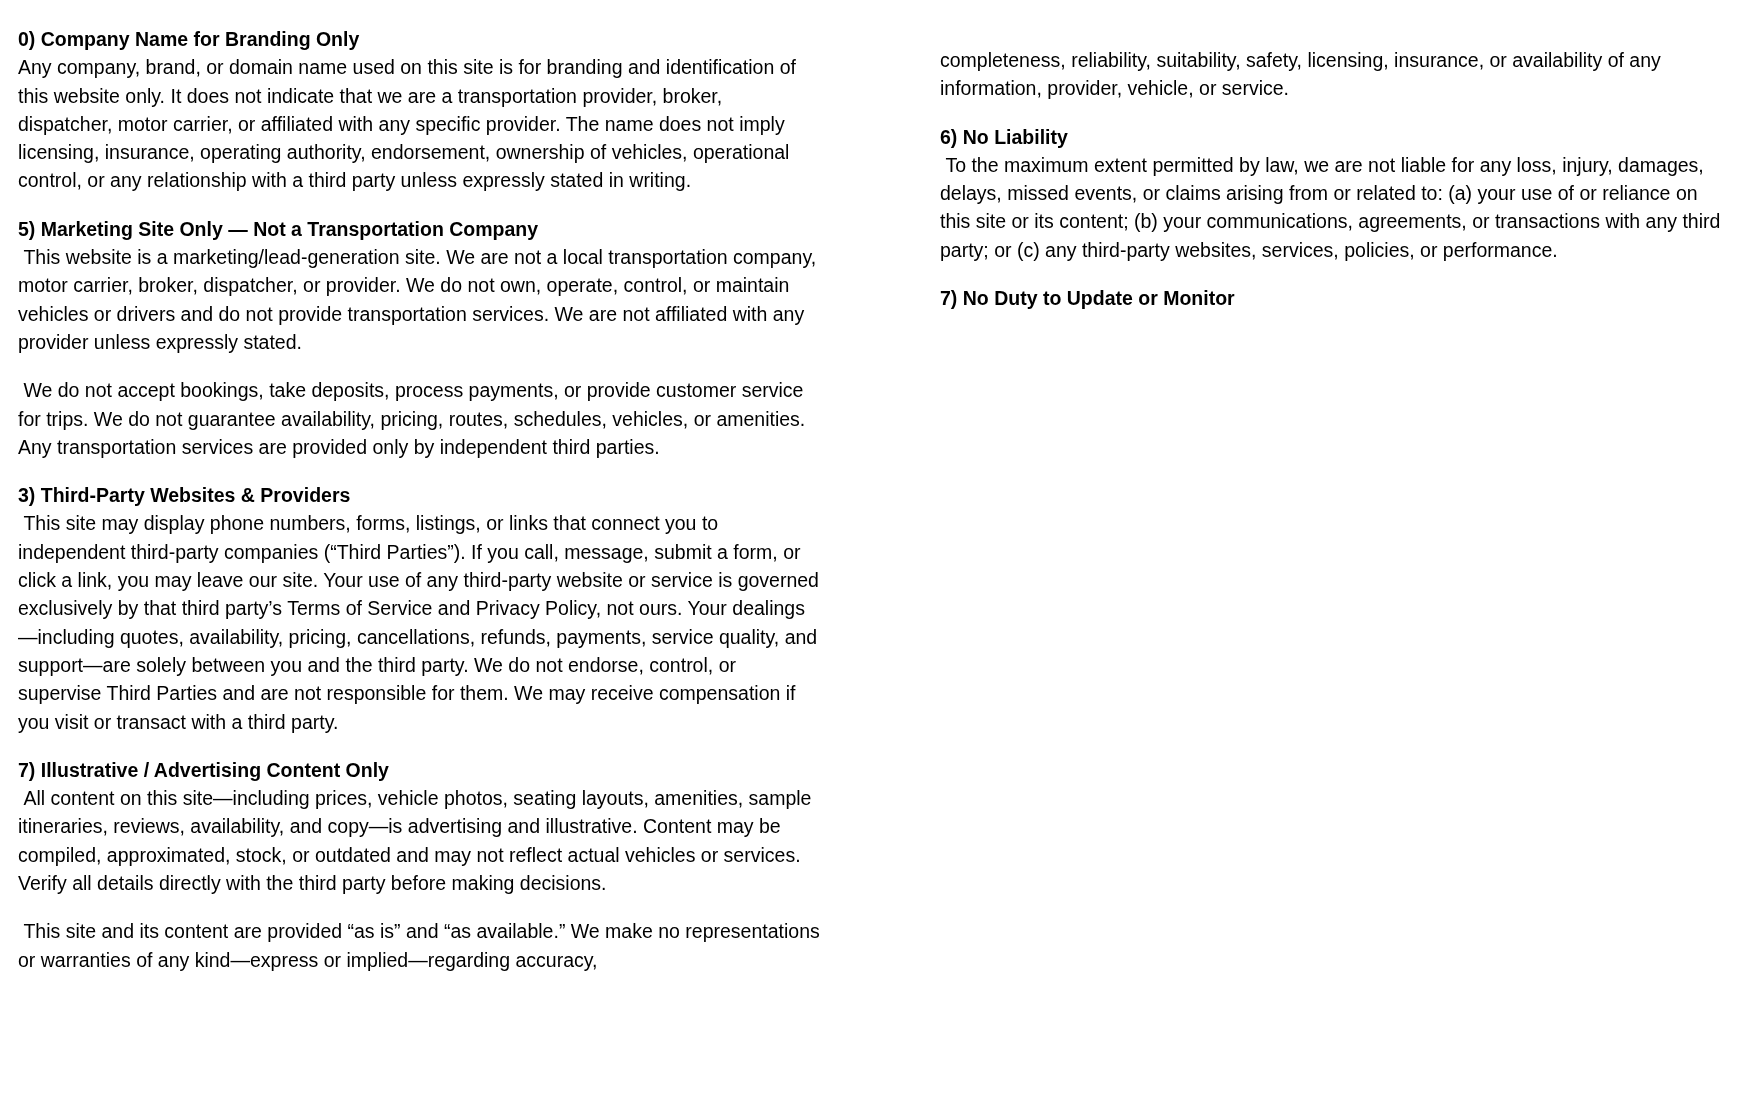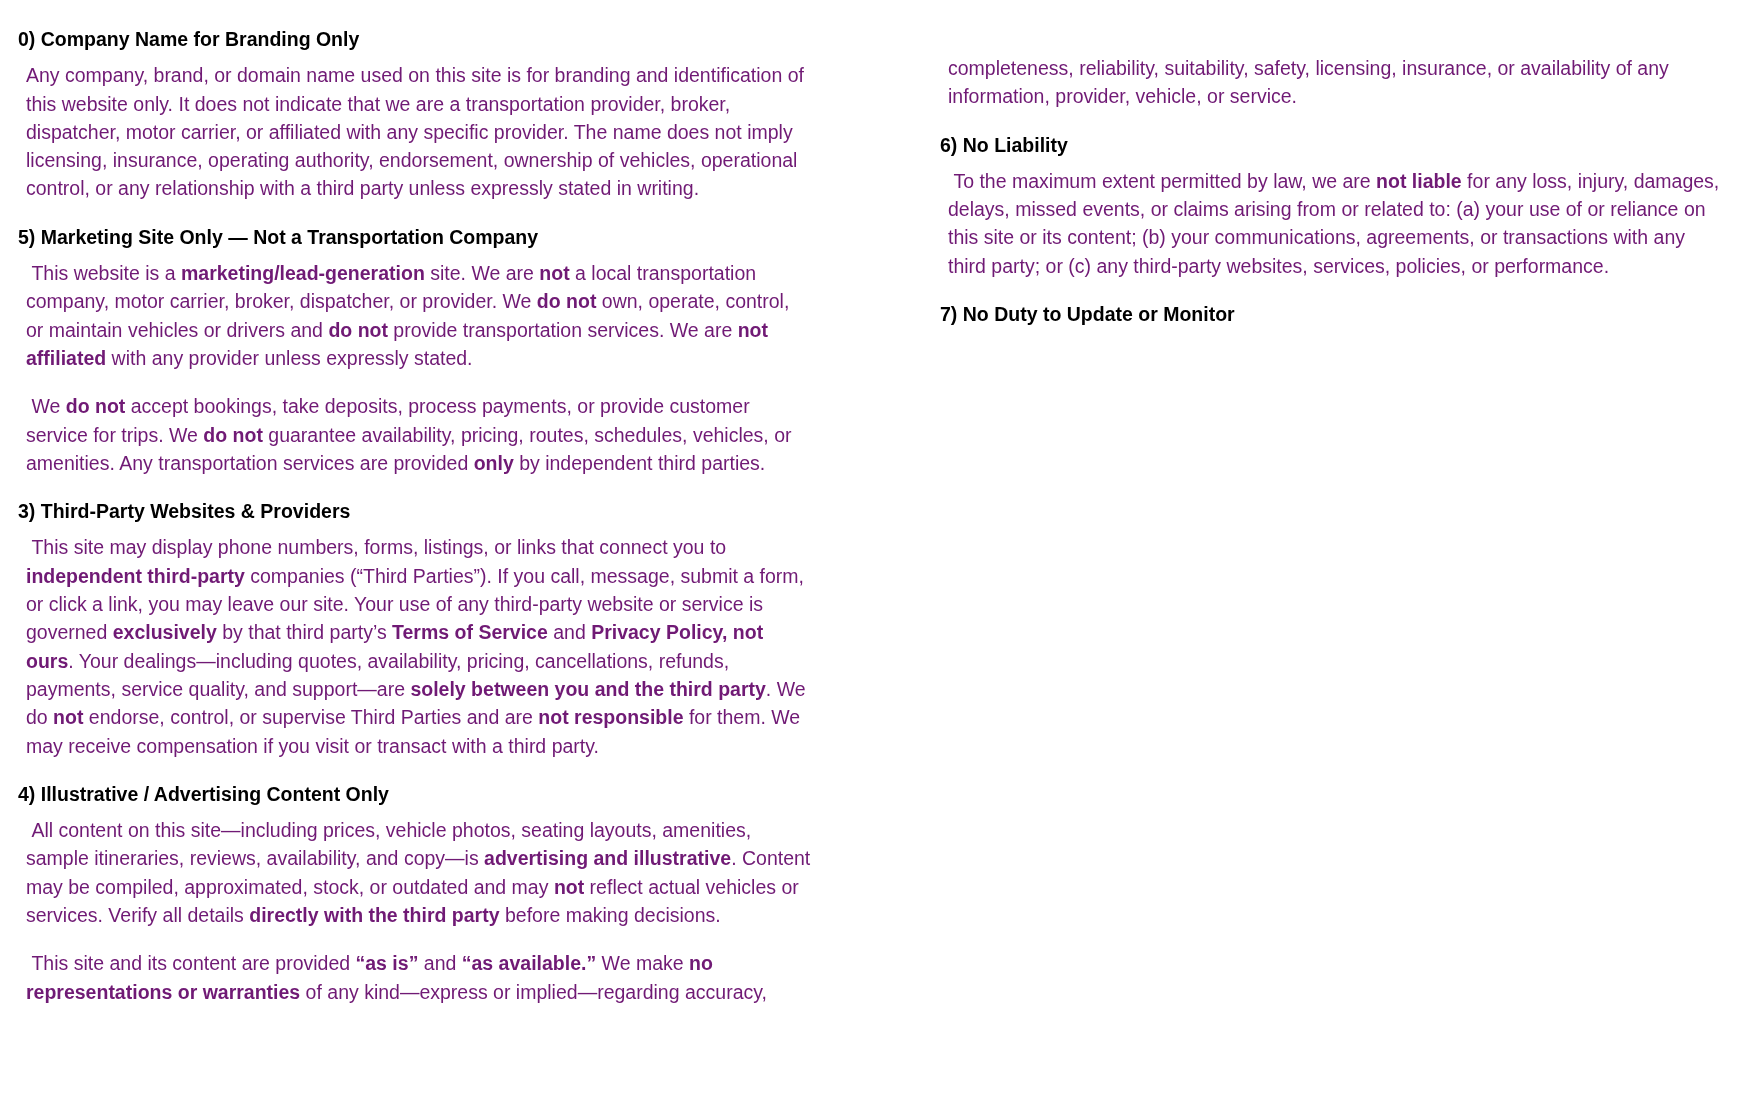--- a/index.html
+++ b/index.html
@@ -41,27 +41,27 @@
   }
   .section h2 {
     margin: 0;
     padding: 0;
     font-size: 19.5px;
     line-height: 28.3px;
     font-weight: 700;
     color: #000000;
   }
   .section p {
-    margin: 8px;
+    margin: 0;
     padding: 0;
     white-space: pre-wrap;
-    color: #701a75;
+    color: #000000;
   }
   .section p b {
-    font-weight: 700;
+    font-weight: 400;
   }
 </style>
 </head>
 <body>
 
 <div class="page">
   <div class="cols">
     <div class="col col-left">
         <div class="section">
           <h2>0) Company Name for Branding Only</h2>
@@ -72,21 +72,21 @@
           <p><span> This website is a </span><b>marketing/lead-generation</b><span> site. We are </span><b>not</b><span> a local transportation company, motor carrier, broker, dispatcher, or provider. We </span><b>do not</b><span> own, operate, control, or maintain vehicles or drivers and </span><b>do not</b><span> provide transportation services. We are </span><b>not affiliated</b><span> with any provider unless expressly stated.</span></p>
         </div>
         <div class="section">
           <p><span> We </span><b>do not</b><span> accept bookings, take deposits, process payments, or provide customer service for trips. We </span><b>do not</b><span> guarantee availability, pricing, routes, schedules, vehicles, or amenities. Any transportation services are provided </span><b>only</b><span> by independent third parties.</span></p>
         </div>
         <div class="section">
           <h2>3) Third-Party Websites &amp; Providers</h2>
           <p><span> This site may display phone numbers, forms, listings, or links that connect you to </span><b>independent third-party</b><span> companies (“Third Parties”). If you call, message, submit a form, or click a link, you may leave our site. Your use of any third-party website or service is governed </span><b>exclusively</b><span> by that third party’s </span><b>Terms of Service</b><span> and </span><b>Privacy Policy,</b><span> </span><b>not ours</b><span>. Your dealings—including quotes, availability, pricing, cancellations, refunds, payments, service quality, and support—are </span><b>solely between you and the third party</b><span>. We do </span><b>not</b><span> endorse, control, or supervise Third Parties and are </span><b>not responsible</b><span> for them. We may receive compensation if you visit or transact with a third party.</span></p>
         </div>
         <div class="section">
-          <h2>4) Illustrative / Advertising Content Only</h2>
+          <h2>7) Illustrative / Advertising Content Only</h2>
           <p><span> All content on this site—including prices, vehicle photos, seating layouts, amenities, sample itineraries, reviews, availability, and copy—is </span><b>advertising and illustrative</b><span>. Content may be compiled, approximated, stock, or outdated and may </span><b>not</b><span> reflect actual vehicles or services. Verify all details </span><b>directly with the third party</b><span> before making decisions.</span></p>
         </div>
         <div class="section">
           <p><span> This site and its content are provided </span><b>“as is”</b><span> and </span><b>“as available.”</b><span> We make </span><b>no representations or warranties</b><span> of any kind—express or implied—regarding accuracy,</span></p>
         </div>
       </div>
     <div class="col col-right">
         <div class="section">
           <p><span>completeness, reliability, suitability, safety, licensing, insurance, or availability of any information, provider, vehicle, or service.</span></p>
         </div>

